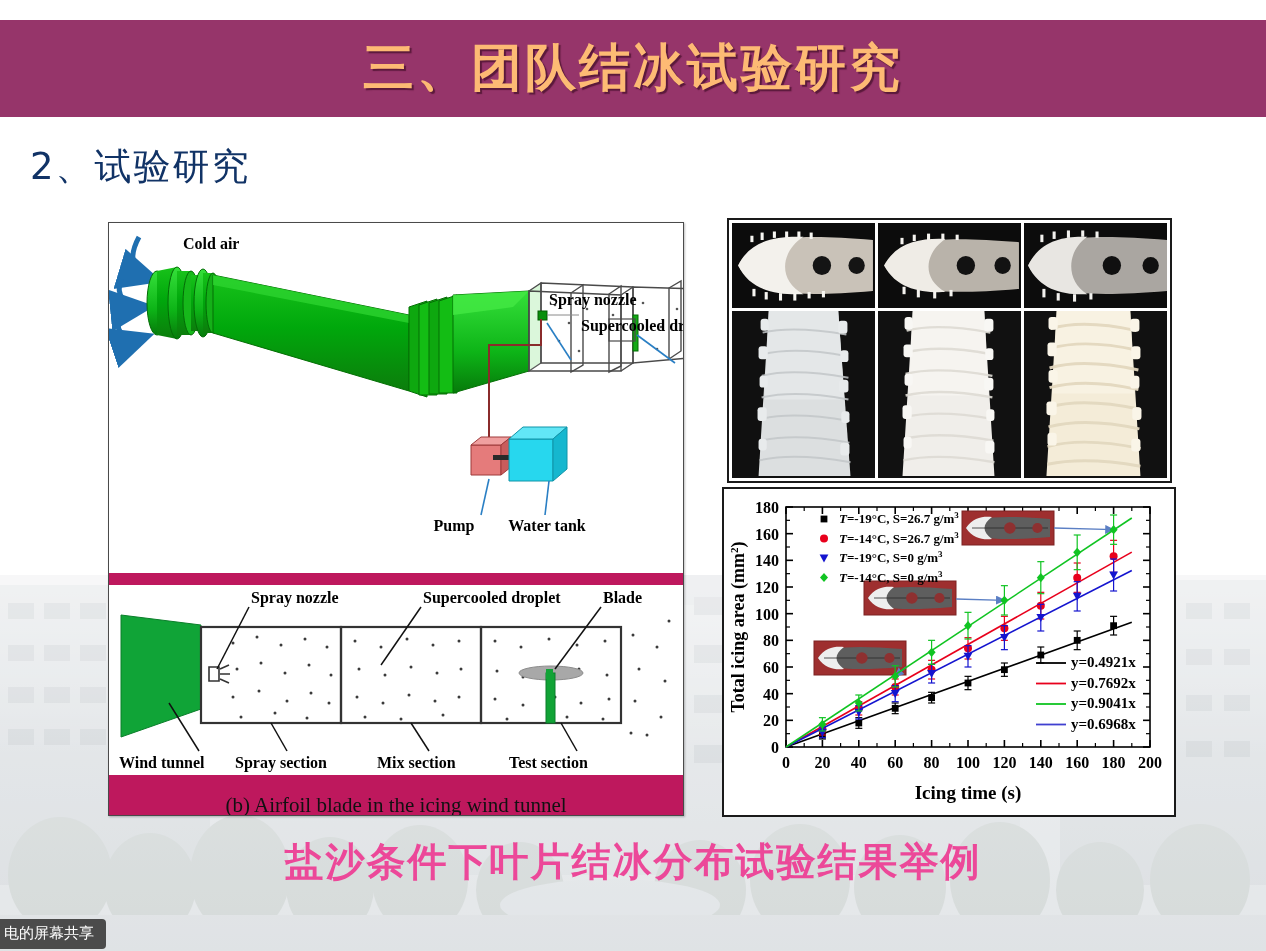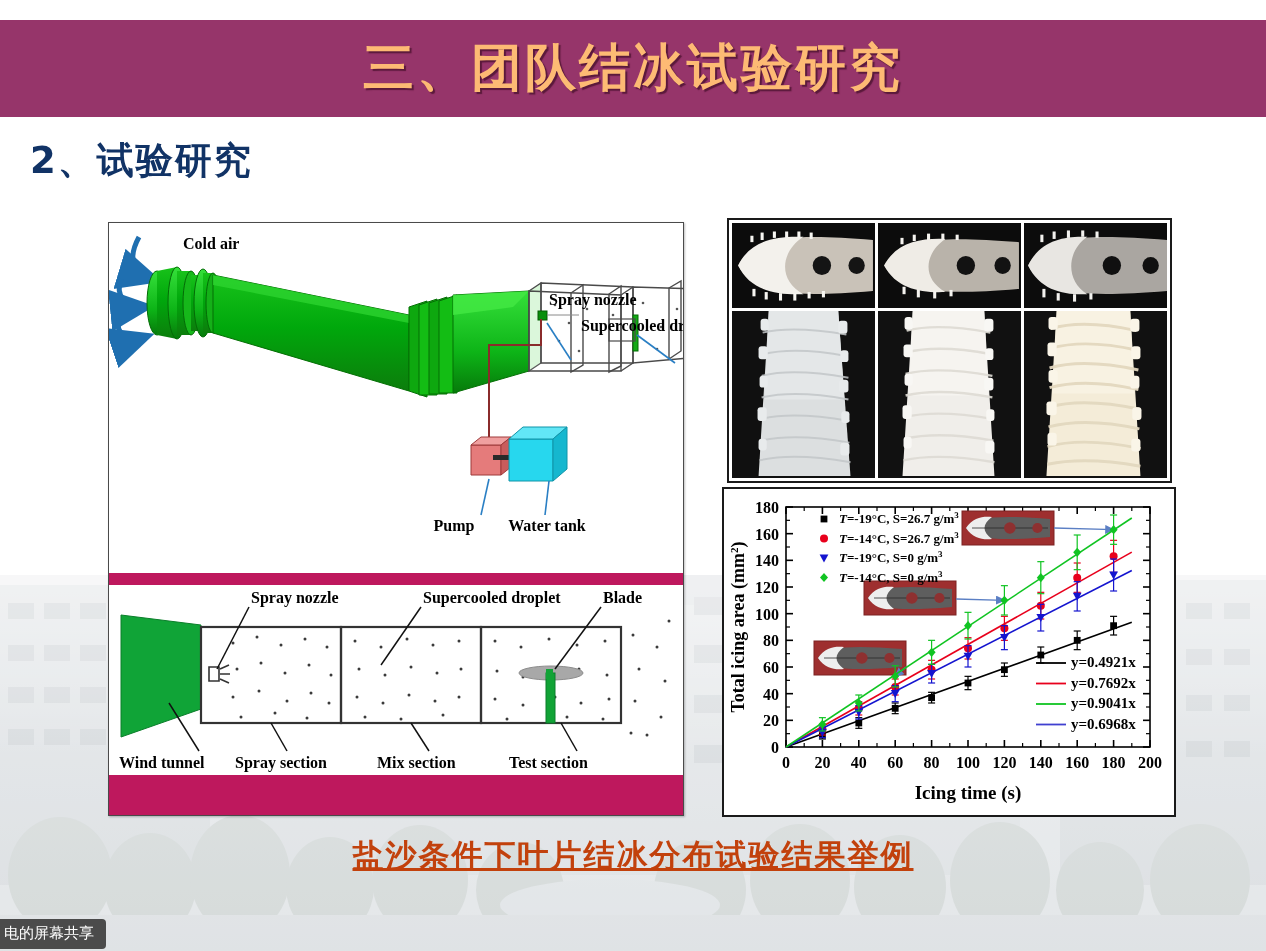--- a/index.html
+++ b/index.html
@@ -27,22 +27,22 @@
   .header-title{
     position:absolute;left:0;top:0;width:1266px;height:97px;
     display:flex;align-items:center;justify-content:center;
     color:#fdba74;font-size:51px;font-weight:bold;letter-spacing:3px;
     text-shadow:2px 2px 1px rgba(80,20,50,.85);
     font-family:"DejaVu Sans","Liberation Sans",sans-serif;
   }
 
   
   .section-title{
-    position:absolute;left:30px;top:136px;z-index:5;
-    color:#113366;font-size:37px;font-weight:bold;letter-spacing:2px;
+    position:absolute;left:30px;top:142px;z-index:5;
+    color:#113366;font-size:37px;font-weight:normal;letter-spacing:2px;
     font-family:"DejaVu Sans","Liberation Sans",sans-serif;
   }
 
   
   .left-panel{
     position:absolute;left:108px;top:222px;width:574px;height:592px;
     background:#be185d;border:1px solid #4a4a4a;box-shadow:1px 1px 2px rgba(0,0,0,.25);
     z-index:6;overflow:hidden;
   }
   .fig-a{position:absolute;left:0;top:0;width:574px;height:350px;}
@@ -66,23 +66,22 @@
   
   .chart-panel{
     position:absolute;left:722px;top:487px;width:450px;height:326px;
     background:#fff;border:2px solid #1a1a1a;z-index:6;
   }
   .chart-svg{position:absolute;left:0;top:0;}
 
   
   .bottom-caption{
     position:absolute;left:0;top:835px;width:1266px;text-align:center;z-index:7;
-    color:#c2410c;font-size:31px;font-weight:bold;letter-spacing:2px;
+    color:#ec4899;font-size:39px;font-weight:bold;letter-spacing:2px;
     font-family:"DejaVu Serif","Liberation Serif",serif;
-    text-decoration:underline;
   }
 
   
   .share-badge{
     position:absolute;left:-6px;top:919px;z-index:20;
     background:#4b4b4b;color:#ffffff;font-size:15px;
     padding:5px 12px 6px 10px;border-radius:4px;
     font-family:"DejaVu Sans","Liberation Sans",sans-serif;
   }
 </style>
@@ -453,20 +452,21 @@
 
     <text x="142" y="18" font-family="Liberation Serif, DejaVu Serif, serif" font-weight="bold" font-size="16" fill="#000">Spray nozzle</text>
     <text x="314" y="18" font-family="Liberation Serif, DejaVu Serif, serif" font-weight="bold" font-size="16" fill="#000">Supercooled droplet</text>
     <text x="494" y="18" font-family="Liberation Serif, DejaVu Serif, serif" font-weight="bold" font-size="16" fill="#000">Blade</text>
     <text x="10" y="183" font-family="Liberation Serif, DejaVu Serif, serif" font-weight="bold" font-size="16" fill="#000">Wind tunnel</text>
     <text x="126" y="183" font-family="Liberation Serif, DejaVu Serif, serif" font-weight="bold" font-size="16" fill="#000">Spray section</text>
     <text x="268" y="183" font-family="Liberation Serif, DejaVu Serif, serif" font-weight="bold" font-size="16" fill="#000">Mix section</text>
     <text x="400" y="183" font-family="Liberation Serif, DejaVu Serif, serif" font-weight="bold" font-size="16" fill="#000">Test section</text>
   </svg>
 
+  <div class="fig-b-cap">(b) Airfoil blade in the icing wind tunnel</div>
 </div>
 
 <div class="photo-panel">
 
   <div class="ph">
     <svg viewBox="0 0 140 80" preserveAspectRatio="none" width="100%" height="100%">
       <rect width="140" height="80" fill="#0c0c0c"></rect>
       <path d="M6,40 C22,12 60,10 138,16 L138,64 C60,70 22,68 6,40 Z" fill="#c9c2b8"></path>
       <path d="M6,40 C18,16 44,12 70,13 C48,26 44,54 70,67 C44,68 18,64 6,40 Z" fill="#f3f1ec"></path>
       <g fill="#f7f6f2">

